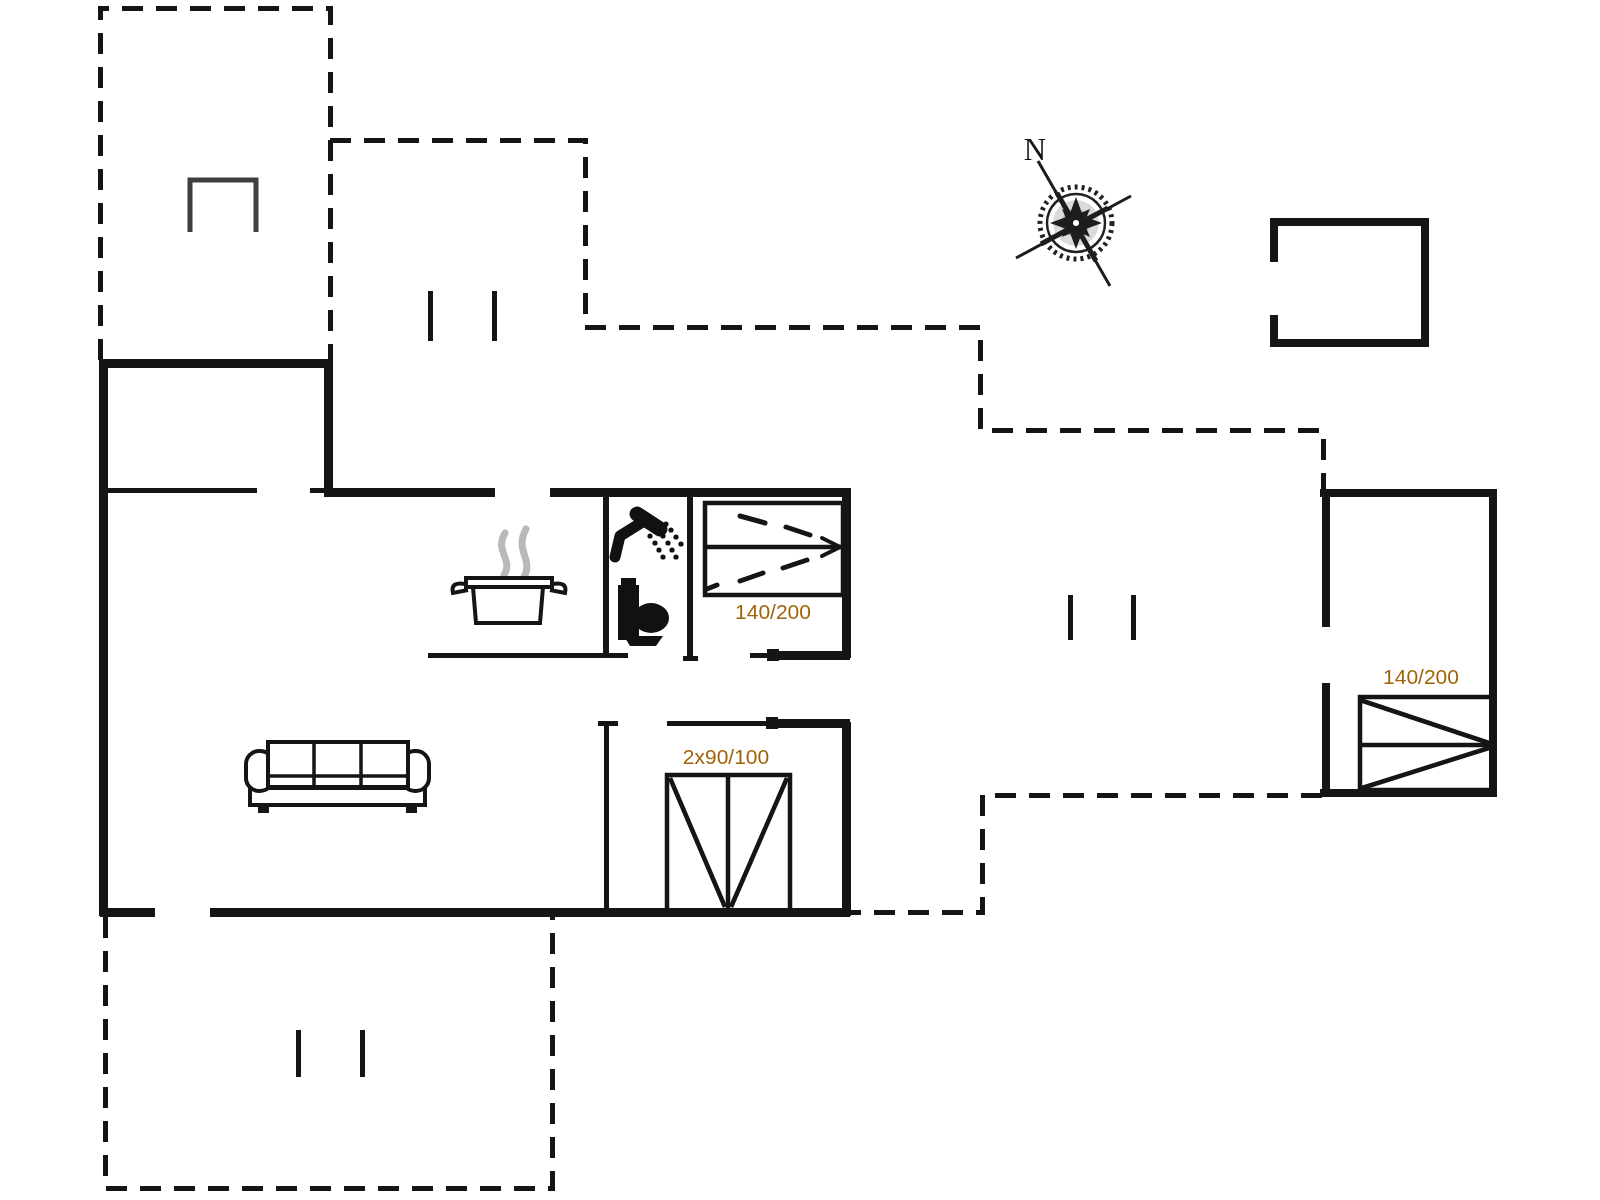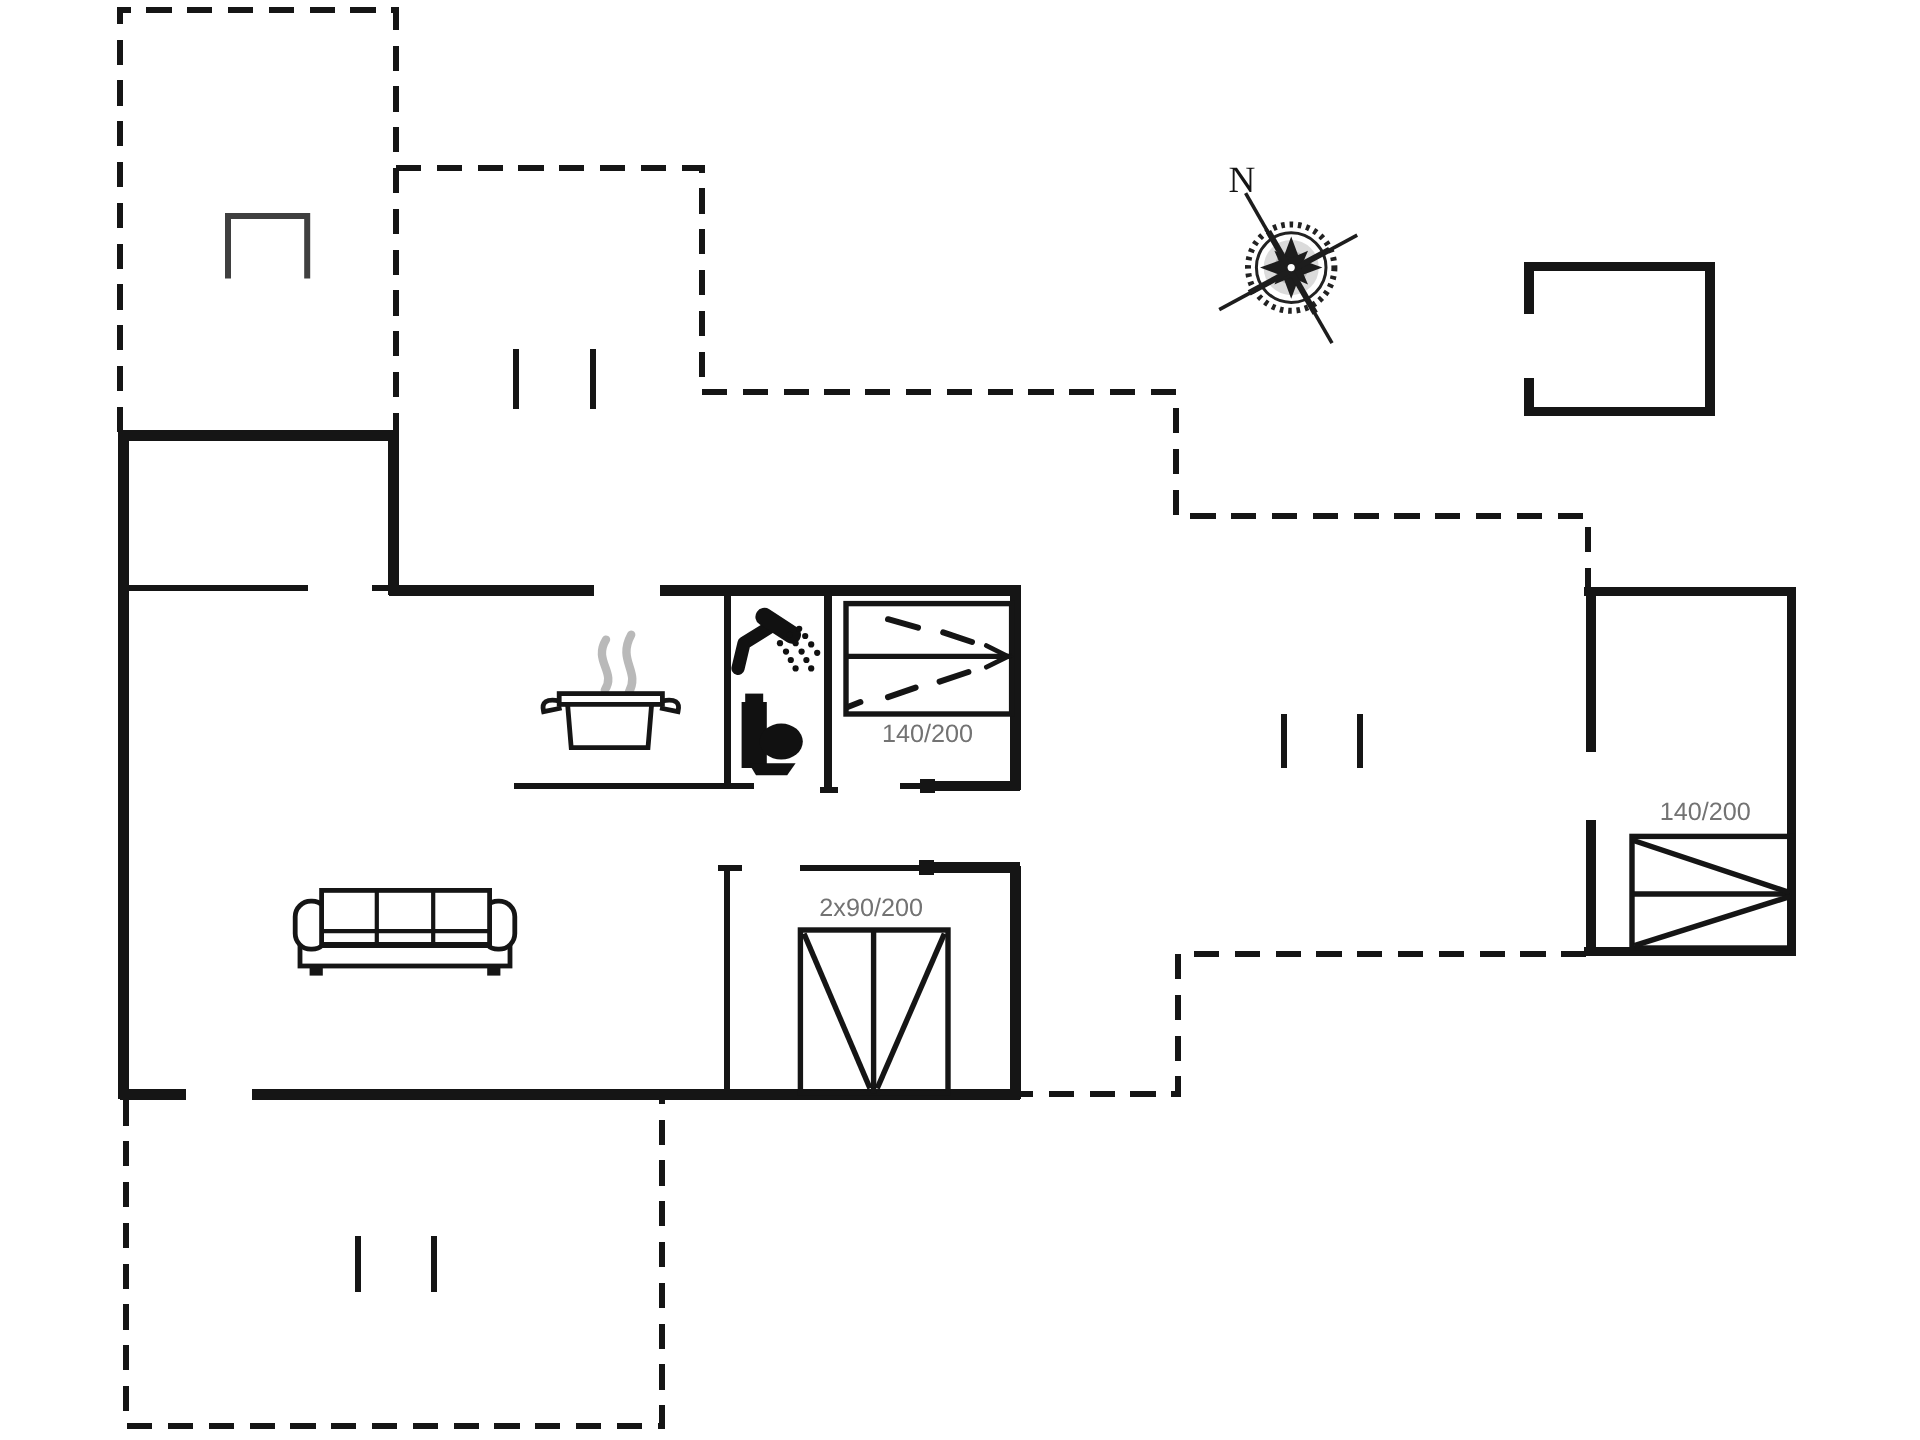--- a/index.html
+++ b/index.html
@@ -1,19 +1,19 @@
 <!DOCTYPE html>
 <html><head>
 <meta charset="utf-8">
 <style>
   html,body{margin:0;padding:0;background:#fff;}
   .canvas{position:relative;width:1600px;height:1200px;background:#fff;overflow:hidden;
           font-family:"Liberation Sans",sans-serif;}
   .canvas svg{position:absolute;left:0;top:0;}
-  .plan-label{position:absolute;transform:translateX(-50%);color:#737373;
+  .plan-label{position:absolute;transform:translateX(-50%);color:#a16207;
               font-size:21px;letter-spacing:0px;white-space:nowrap;
               font-family:"Liberation Sans",sans-serif;}
   .north-label{position:absolute;transform:translateX(-50%);color:#141414;
                font-size:31px;font-family:"Liberation Serif",serif;}
 </style>
 </head>
 <body>
 
 <div class="canvas">
 
@@ -174,15 +174,15 @@
     <circle cx="1076" cy="223" r="3" fill="#fff"></circle>
   </g>
 </svg>
 
   <div class="north-label" style="left:1035px;top:132px;">N</div>
 
   <div class="plan-label" style="left:773px;top:600px;">140/200</div>
 
   <div class="plan-label" style="left:1421px;top:665px;">140/200</div>
 
-  <div class="plan-label" style="left:726px;top:745px;">2x90/200</div>
+  <div class="plan-label" style="left:726px;top:745px;">2x90/100</div>
 
 </div>
 
 </body></html>

